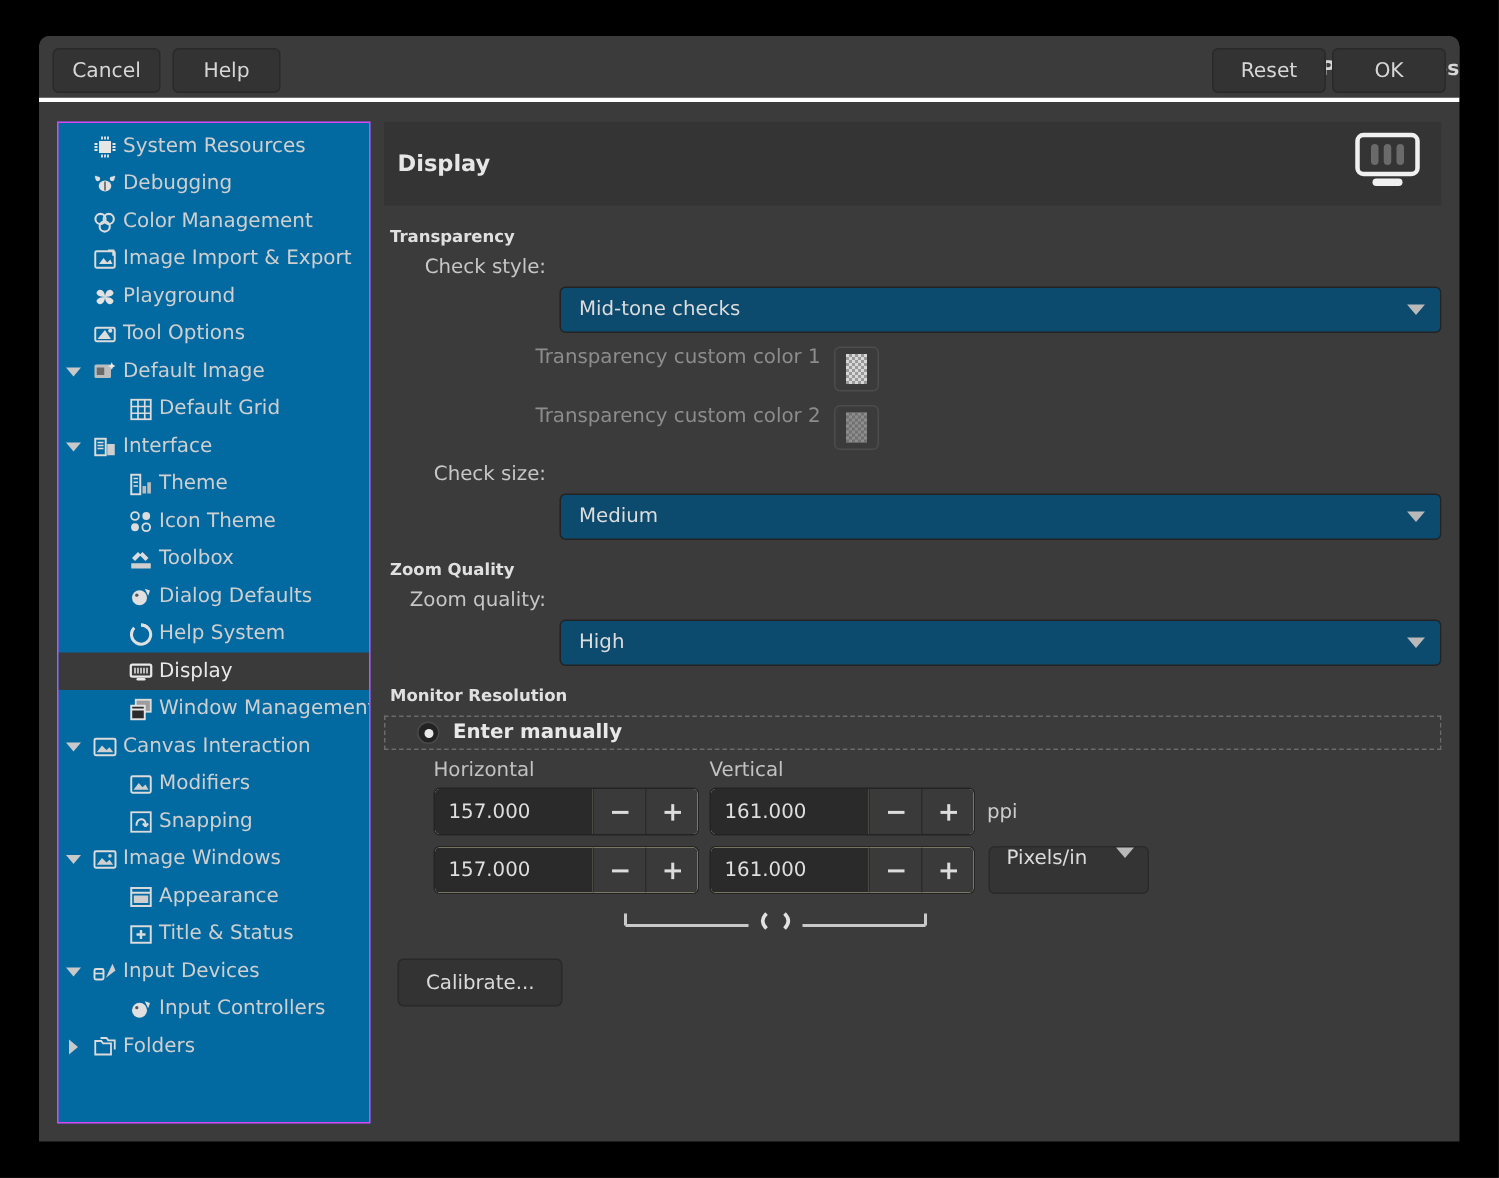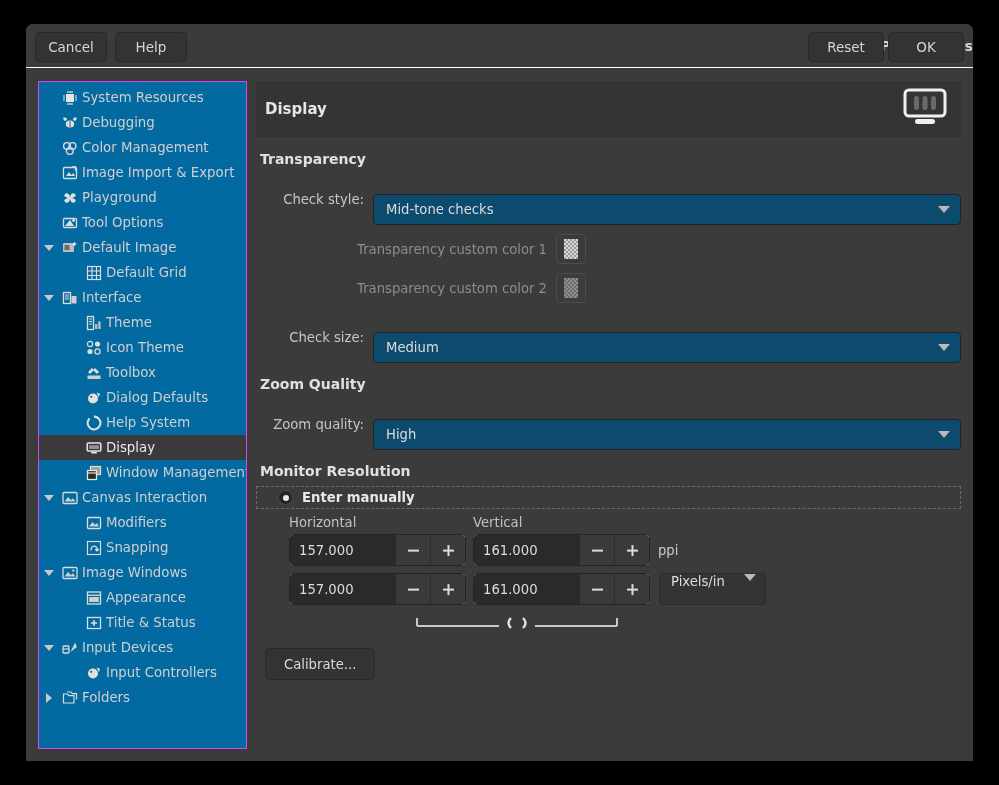--- a/index.html
+++ b/index.html
@@ -17,21 +17,21 @@
     width: 947px; height: 737px;
     background: #3b3b3b;
     border-radius: 7px 7px 0 0;
   }
 
   
   .headerbar {
     position: relative;
     height: 44px;
     background: #3b3b3b;
-    border-bottom: 1px solid #ffffff;
+    border-bottom: 3px solid #ffffff;
     border-radius: 7px 7px 0 0;
   }
   .hb-title {
     position: absolute;
     left: 0; right: 0; top: 0;
     line-height: 44px;
     text-align: right;
     color: #d8d8d8;
     font-size: 13.5px;
     font-weight: bold;
@@ -129,27 +129,27 @@
     margin-bottom: 12px;
   }
   .page-title {
     flex: 1 1 auto;
     color: #e6e6e6;
     font-size: 15px;
     font-weight: bold;
   }
   .sect-title {
     color: #e0e0e0;
-    font-size: 14px;
+    font-size: 11px;
     font-weight: bold;
     margin: 14px 0 7px 4px;
   }
   .fieldrow {
     display: flex;
-    align-items: center;
+    align-items: flex-start;
     margin-bottom: 9px;
   }
   .flabel {
     color: #c6c6c6;
     font-size: 13.2px;
     text-align: right;
     flex: 0 0 auto;
     padding-right: 9px;
   }
   .flabel.dim { color: #8d8d8d; }

